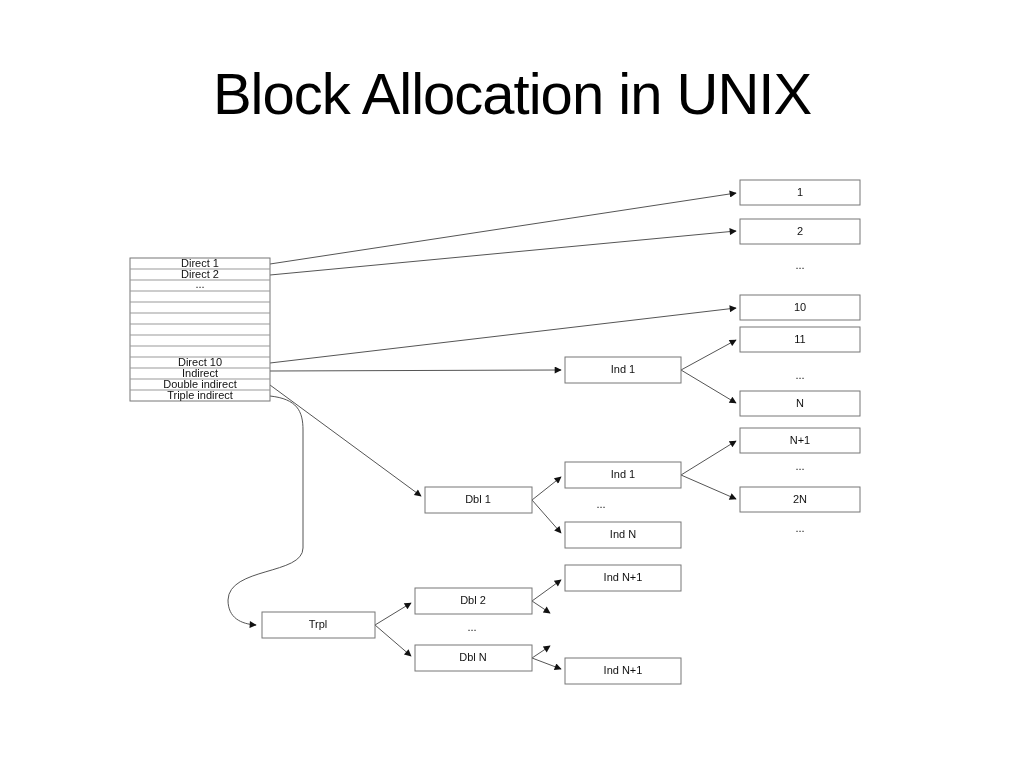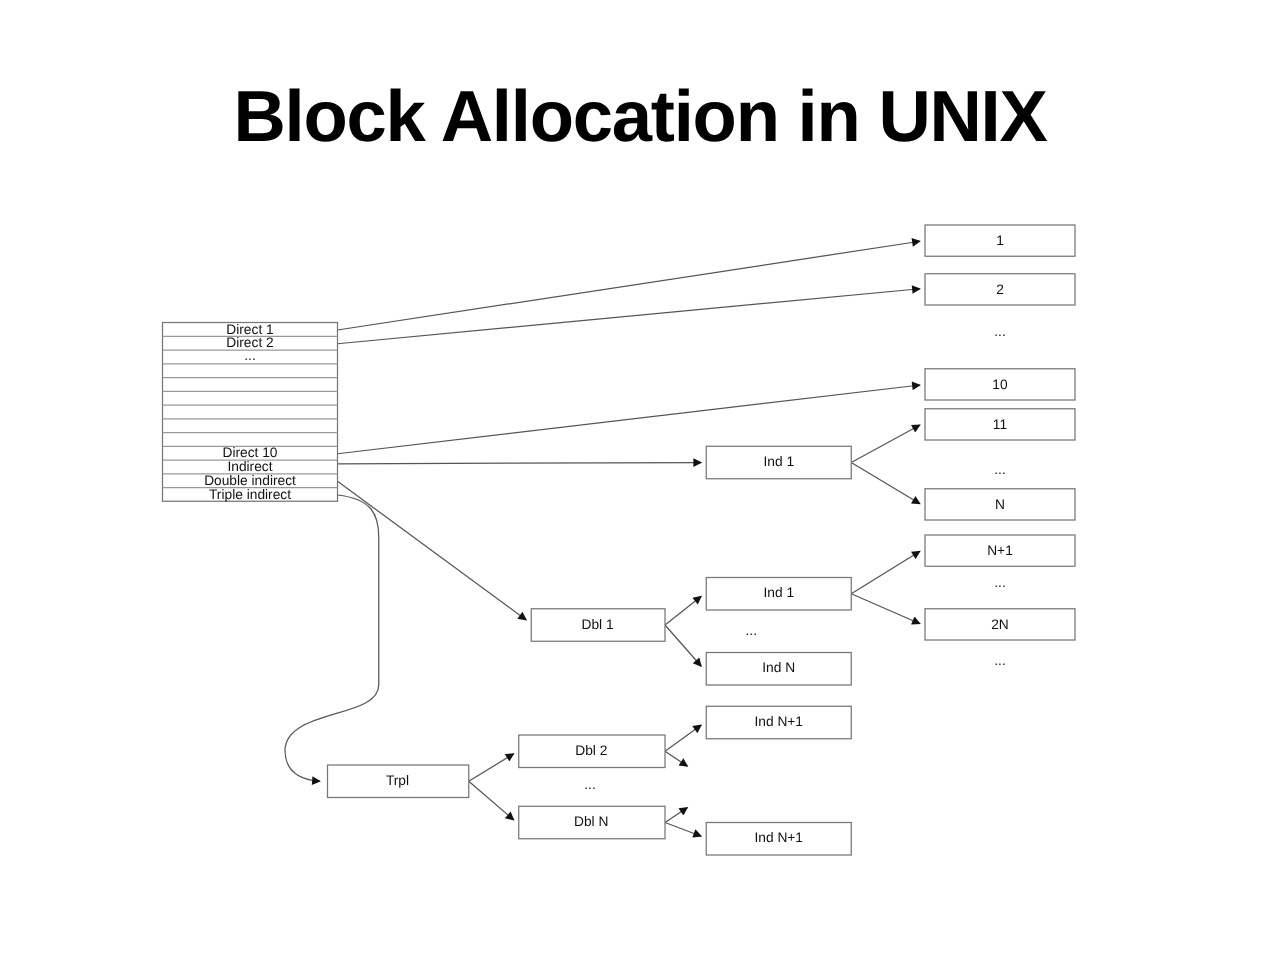--- a/index.html
+++ b/index.html
@@ -1,19 +1,19 @@
 <!DOCTYPE html>
 <html><head>
 <meta charset="utf-8">
 <style>
   html,body{margin:0;padding:0;background:#fff;}
   .slide{position:relative;width:1024px;height:768px;background:#fff;overflow:hidden;
          font-family:"Liberation Sans",sans-serif;}
   .slide-title{position:absolute;top:60px;left:0;width:1024px;margin:0;
-               text-align:center;font-size:58px;font-weight:700;color:#000;
+               text-align:center;font-size:58px;font-weight:400;color:#000;
                font-family:"Liberation Sans",sans-serif;letter-spacing:-1px;}
   svg{position:absolute;top:0;left:0;}
   .box{fill:#fff;stroke:#777;stroke-width:1;}
   .sep{stroke:#999;stroke-width:1;fill:none;}
   .lbl{font-size:11px;fill:#111;text-anchor:middle;dominant-baseline:middle;
        font-family:"Liberation Sans",sans-serif;}
   .conn{stroke:#555;stroke-width:1;fill:none;}
 </style>
 </head>
 <body>

